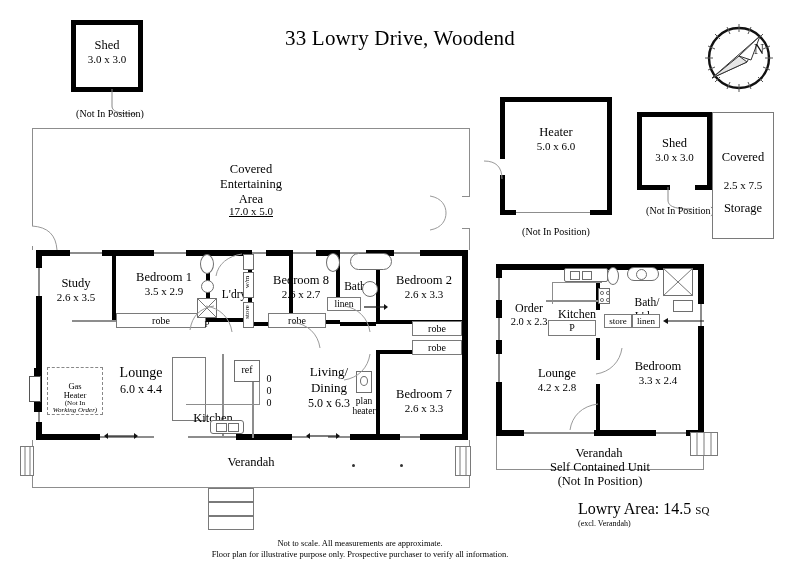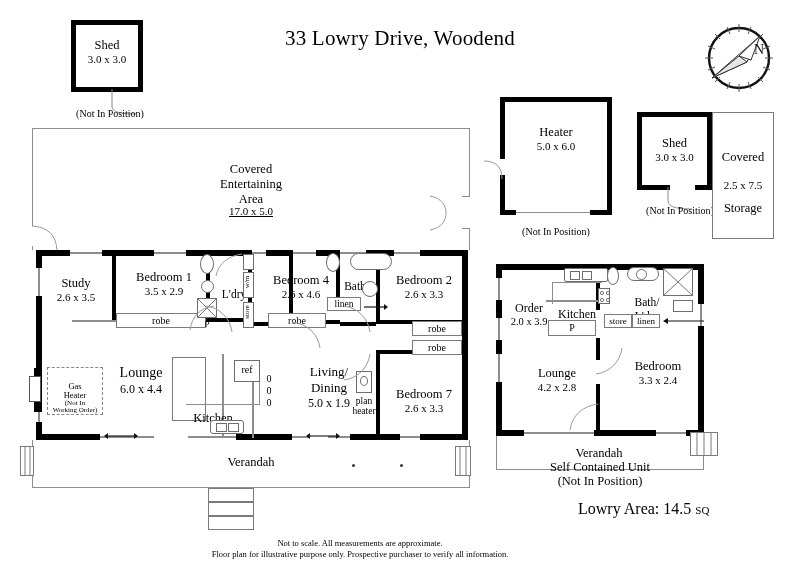--- a/index.html
+++ b/index.html
@@ -182,22 +182,22 @@
 </div>
 
 <div class="lbl rname" style="left:40px;top:276px;width:72px;">Study</div>
 <div class="lbl rdim" style="left:40px;top:291px;width:72px;">2.6 x 3.5</div>
 <div class="lbl rname" style="left:122px;top:270px;width:84px;">Bedroom 1</div>
 <div class="lbl rdim" style="left:122px;top:285px;width:84px;">3.5 x 2.9</div>
 <div class="box-thin" style="left:116px;top:313px;width:90px;height:15px;"></div>
 <div class="lbl tiny" style="left:116px;top:315px;width:90px;font-size:10px;">robe</div>
 
 <div class="lbl rname" style="left:212px;top:288px;width:44px;font-size:11.5px;">L'dry</div>
-<div class="lbl rname" style="left:258px;top:273px;width:86px;">Bedroom 4</div>
-<div class="lbl rdim" style="left:258px;top:288px;width:86px;">2.6 x 4.6</div>
+<div class="lbl rname" style="left:258px;top:273px;width:86px;">Bedroom 8</div>
+<div class="lbl rdim" style="left:258px;top:288px;width:86px;">2.6 x 2.7</div>
 <div class="box-thin" style="left:268px;top:313px;width:58px;height:15px;"></div>
 <div class="lbl tiny" style="left:268px;top:315px;width:58px;font-size:10px;">robe</div>
 <div class="lbl rname" style="left:333px;top:280px;width:44px;font-size:11.5px;">Bath</div>
 <div class="box-thin" style="left:327px;top:297px;width:34px;height:14px;"></div>
 <div class="lbl tiny" style="left:327px;top:299px;width:34px;font-size:9.5px;">linen</div>
 
 <div class="fx" style="left:243px;top:254px;width:11px;height:16px;"></div>
 <div class="fx" style="left:243px;top:272px;width:11px;height:26px;"></div>
 <div class="lbl tiny7 vtext" style="left:237px;top:278px;width:22px;">w/m</div>
 <div class="fx" style="left:243px;top:302px;width:11px;height:26px;"></div>
@@ -231,37 +231,37 @@
 <div class="lbl rname" style="left:96px;top:365px;width:90px;font-size:14px;">Lounge</div>
 <div class="lbl rdim" style="left:96px;top:383px;width:90px;font-size:12px;">6.0 x 4.4</div>
 <div class="box-thin" style="left:172px;top:357px;width:34px;height:64px;"></div>
 
 <div class="abs" style="left:34px;top:368px;width:8px;height:44px;background:#000;"></div>
 <div class="abs" style="left:29px;top:376px;width:12px;height:26px;border:1px solid #555;background:#fff;box-sizing:border-box;"></div>
 <div class="abs" style="left:47px;top:367px;width:56px;height:48px;border:1px dashed #888;box-sizing:border-box;"></div>
 <div class="lbl tiny" style="left:47px;top:382px;width:56px;">Gas</div>
 <div class="lbl tiny" style="left:47px;top:391px;width:56px;">Heater</div>
 <div class="lbl tiny7" style="left:47px;top:400px;width:56px;">(Not In</div>
-<div class="lbl tiny7" style="left:42px;top:407px;width:66px;">Working Order)</div>
+<div class="lbl tiny7" style="left:42px;top:407px;width:66px;font-style:italic;">Working Order)</div>
 
 <div class="lbl rname" style="left:178px;top:411px;width:70px;font-size:12.5px;">Kitchen</div>
 <div class="fx" style="left:234px;top:360px;width:26px;height:22px;"></div>
 <div class="lbl tiny" style="left:234px;top:364px;width:26px;font-size:10px;">ref</div>
 <div class="thin" style="left:186px;top:404px;width:74px;height:1px;"></div>
 <div class="thin" style="left:259px;top:382px;width:1px;height:22px;"></div>
 <div class="fx" style="left:210px;top:420px;width:34px;height:14px;border-radius:3px;"></div>
 <div class="fx" style="left:216px;top:423px;width:11px;height:9px;"></div>
 <div class="fx" style="left:228px;top:423px;width:11px;height:9px;"></div>
 <div class="lbl tiny7" style="left:262px;top:373px;width:14px;font-size:10px;">0</div>
 <div class="lbl tiny7" style="left:262px;top:385px;width:14px;font-size:10px;">0</div>
 <div class="lbl tiny7" style="left:262px;top:397px;width:14px;font-size:10px;">0</div>
 
 <div class="lbl rname" style="left:286px;top:365px;width:86px;font-size:13px;">Living/</div>
 <div class="lbl rname" style="left:286px;top:381px;width:86px;font-size:13px;">Dining</div>
-<div class="lbl rdim" style="left:286px;top:397px;width:86px;font-size:12px;">5.0 x 1.9</div>
+<div class="lbl rdim" style="left:286px;top:397px;width:86px;font-size:12px;">5.0 x 6.3</div>
 
 <div class="fx" style="left:356px;top:371px;width:16px;height:22px;"></div>
 <div class="fxr" style="left:360px;top:376px;width:8px;height:10px;"></div>
 <div class="lbl tiny" style="left:344px;top:396px;width:40px;font-size:9.5px;">plan</div>
 <div class="lbl tiny" style="left:344px;top:406px;width:40px;font-size:9.5px;">heater</div>
 
 <svg style="left:216px;top:254px;width:28px;height:24px;">
   <path d="M26,0 C12,2 2,10 0,22" fill="none" stroke="#9a9a9a" stroke-width="1"></path>
 </svg>
 <svg style="left:190px;top:306px;width:24px;height:24px;">
@@ -337,21 +337,21 @@
   <div class="thin" style="left:160px;top:168px;width:30px;height:2px;"></div>
   <div class="wall" style="left:190px;top:166px;width:18px;height:6px;"></div>
 
   <div class="wall" style="left:100px;top:0;width:4px;height:46px;"></div>
   <div class="thin" style="left:50px;top:36px;width:54px;height:2px;"></div>
   <div class="wall" style="left:100px;top:74px;width:4px;height:22px;"></div>
   <div class="wall" style="left:100px;top:120px;width:4px;height:46px;"></div>
 </div>
 
 <div class="lbl rname" style="left:498px;top:302px;width:62px;font-size:12px;">Order</div>
-<div class="lbl rdim" style="left:496px;top:316px;width:66px;font-size:10.5px;">2.0 x 3.9</div>
+<div class="lbl rdim" style="left:496px;top:316px;width:66px;font-size:10.5px;">2.0 x 2.3</div>
 <div class="lbl rname" style="left:546px;top:308px;width:62px;font-size:12px;">Kitchen</div>
 <div class="lbl rname" style="left:620px;top:296px;width:54px;font-size:11.5px;">Bath/</div>
 <div class="lbl rname" style="left:620px;top:310px;width:54px;font-size:11.5px;">L'dry</div>
 <div class="lbl rname" style="left:520px;top:366px;width:74px;font-size:12.5px;">Lounge</div>
 <div class="lbl rdim" style="left:520px;top:381px;width:74px;font-size:11px;">4.2 x 2.8</div>
 <div class="lbl rname" style="left:618px;top:359px;width:80px;font-size:12.5px;">Bedroom</div>
 <div class="lbl rdim" style="left:618px;top:374px;width:80px;font-size:11px;">3.3 x 2.4</div>
 
 <div class="fx" style="left:564px;top:268px;width:44px;height:14px;border-radius:2px;"></div>
 <div class="fx" style="left:570px;top:271px;width:10px;height:9px;"></div>
@@ -405,16 +405,17 @@
 </svg>
 <div class="lbl rname" style="left:520px;top:460px;width:160px;font-size:12.5px;">Self Contained Unit</div>
 <div class="lbl rname" style="left:520px;top:474px;width:160px;font-size:12.5px;">(Not In Position)</div>
 
 <div class="abs" style="left:578px;top:500px;width:218px;">
   <div style="font-size:16px;white-space:nowrap;">
     <span>Lowry Area:</span>
     <span>14.5</span>
     <span style="font-size:11px;">SQ</span>
   </div>
+  <div style="font-size:8px;margin-top:1px;">(excl. Verandah)</div>
 </div>
 
 <div class="lbl" style="left:150px;top:539px;width:420px;font-size:8.5px;">Not to scale. All measurements are approximate.</div>
 <div class="lbl" style="left:120px;top:550px;width:480px;font-size:8.5px;">Floor plan for illustrative purpose only. Prospective purchaser to verify all information.</div>
 
 </body></html>

